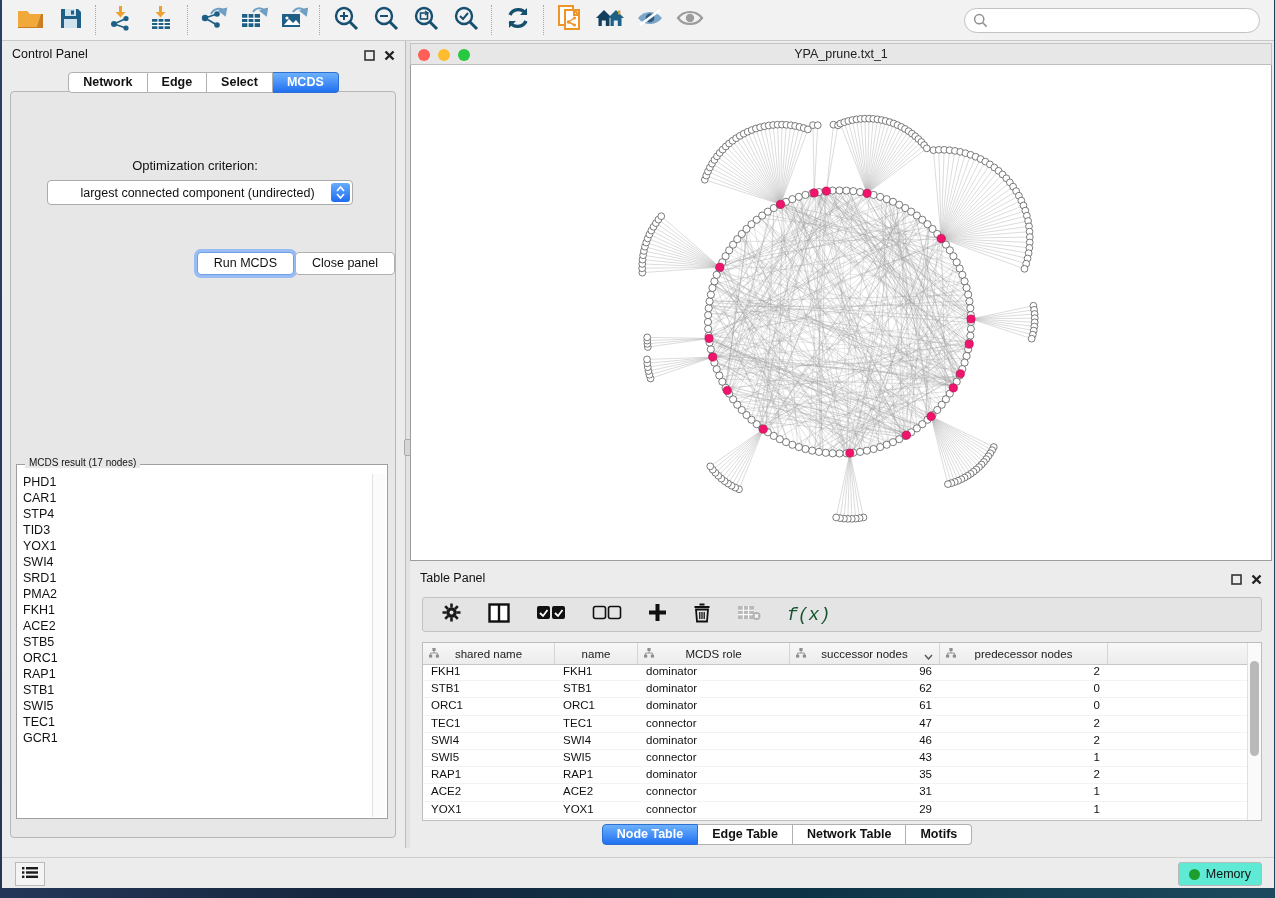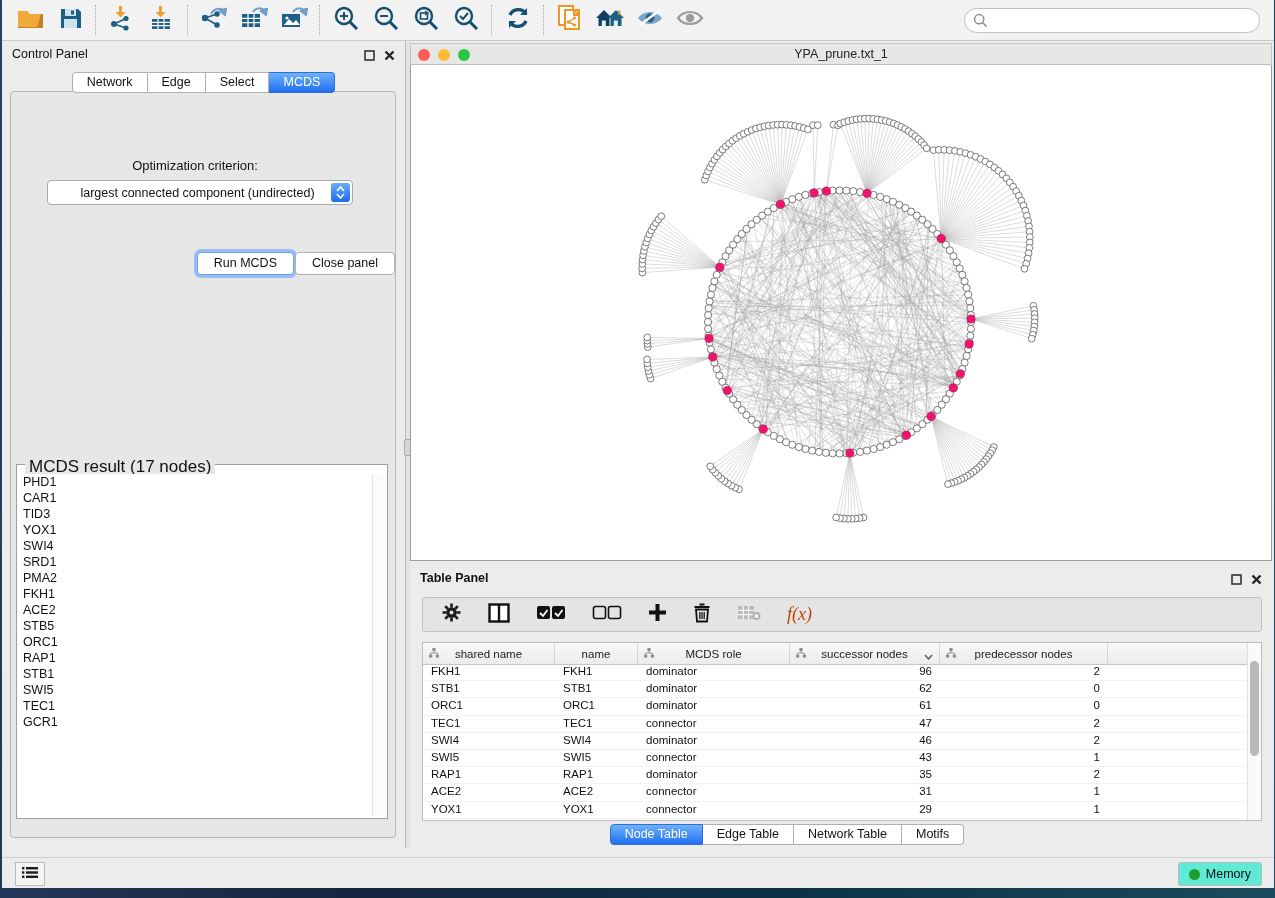--- a/index.html
+++ b/index.html
@@ -19,36 +19,36 @@
   .search-ic{position:absolute;left:9px;top:5px;}
 
   
   .cpanel{position:absolute;left:0;top:41px;width:403px;bottom:40px;background:#ececec;}
   .panel-head{position:absolute;left:10px;top:6px;right:10px;height:18px;font-size:12.5px;color:#111;}
   .panel-icons{position:absolute;right:10px;top:6px;display:flex;gap:9px;align-items:center;}
   .cp-body{position:absolute;left:8px;right:9px;top:50px;bottom:10px;background:#e7e7e7;
            border:1px solid #b6b6b6;border-radius:4px;}
   .seg-tabs{position:absolute;left:0;right:0;top:31px;display:flex;justify-content:center;z-index:5;}
   .seg-tab{height:19px;line-height:19px;padding:0 14px;font-size:12.5px;background:#fff;color:#111;
-           border:1px solid #b0b0b0;border-left:none;cursor:default;}
+           border:1px solid #b0b0b0;border-left:none;cursor:default;font-weight:bold;}
   .seg-tab:first-child{border-left:1px solid #b0b0b0;border-radius:4px 0 0 4px;}
   .seg-tab:last-child{border-radius:0 4px 4px 0;}
   .seg-tab.sel{background:linear-gradient(#6db1fc,#2070f2);color:#fff;border-color:#2f6fd2;}
   .opt-label{position:absolute;left:0;right:16px;top:66px;text-align:center;font-size:13px;color:#111;}
   .dropdown{position:absolute;left:36px;right:42px;top:88px;height:23px;background:#fff;border:1px solid #ababab;
            border-radius:4px;display:flex;align-items:center;}
   .dropdown .dd-text{flex:1;text-align:center;font-size:12.5px;color:#111;padding-left:16px;white-space:nowrap;overflow:hidden;}
   .dd-btn{width:19px;height:19px;margin-right:2px;border-radius:3px;background:linear-gradient(#67acfb,#1f6cf0);
           display:flex;flex-direction:column;align-items:center;justify-content:center;gap:1px;flex:0 0 auto;}
   .btn-row{position:absolute;left:0;right:0;top:122px;display:flex;justify-content:flex-end;gap:1px;margin-top:38px;}
   .mac-btn{height:21px;line-height:21px;padding:0 16px;background:#fff;border:1px solid #b0b0b0;border-radius:4px;
            font-size:12.5px;color:#111;}
   .mac-btn.focus{box-shadow:0 0 0 3px rgba(110,165,250,.65);border-color:#6ea0e8;}
   .group{position:absolute;left:5px;right:7px;top:372px;bottom:18px;border:1px solid #9f9f9f;background:#fff;}
-  .group-legend{position:absolute;left:8px;top:-8px;background:#e7e7e7;padding:0 4px;font-size:17px;color:#111;}
+  .group-legend{position:absolute;left:8px;top:-8px;background:#e7e7e7;padding:0 4px;font-size:10px;color:#111;}
   .mcds-list{position:absolute;left:1px;top:9px;right:14px;bottom:1px;overflow:hidden;background:#fff;
            font-size:12.5px;color:#111;}
   .list-item{height:16px;line-height:16px;padding-left:5px;}
   .list-scroll{position:absolute;right:1px;top:9px;width:13px;bottom:1px;background:#fbfbfb;border-left:1px solid #e2e2e2;}
 
   
   .vsplit{position:absolute;left:403px;top:41px;width:5px;bottom:40px;background:#e3e3e3;border-left:1px solid #bdbdbd;}
   .vsplit .grip{position:absolute;left:-2px;top:398px;width:8px;height:15px;background:#d6d6d6;border:1px solid #aaa;border-radius:2px;}
 
   
@@ -59,21 +59,21 @@
   .traffic{position:absolute;left:7px;top:5px;display:flex;gap:8px;}
   .tl{width:12px;height:12px;border-radius:50%;}
   .net-title{position:absolute;left:0;right:0;top:3px;text-align:center;font-size:12.5px;color:#222;}
   .net-canvas{position:absolute;left:0;right:0;top:22px;bottom:0;background:#fff;border:1px solid #9d9d9d;border-top:none;box-sizing:border-box;}
   .net-canvas svg{display:block;width:100%;height:100%;}
 
   
   .tpanel{position:absolute;left:0;right:0;top:522px;bottom:0;background:#ececec;}
   .tp-toolbar{position:absolute;left:12px;right:12px;top:34px;height:35px;background:#e4e4e4;border:1px solid #c2c2c2;
            border-radius:3px;display:flex;align-items:center;gap:26px;padding-left:18px;box-sizing:border-box;}
-  .fx{font-family:Liberation Serif, serif;font-style:italic;font-size:18px;color:#c2410c;}
+  .fx{font-family:Liberation Mono, monospace;font-style:italic;font-size:18px;color:#14532d;}
   .tbl{position:absolute;left:12px;right:12px;top:79px;bottom:27px;background:#fff;border:1px solid #bdbdbd;overflow:hidden;}
   .thead{position:absolute;left:0;right:13px;top:0;height:21px;background:linear-gradient(#f8f8f8,#ececec);
            border-bottom:1px solid #c6c6c6;display:flex;}
   .th{position:relative;display:flex;align-items:center;justify-content:center;font-size:11.5px;color:#1a1a1a;
            border-right:1px solid #d5d5d5;box-sizing:border-box;flex:0 0 auto;}
   .th .tree-ic{position:absolute;left:6px;top:5px;}
   .th .sort-ic{position:absolute;right:6px;top:7px;}
   .th.filler{flex:1 1 auto;border-right:none;}
   .tbody{position:absolute;left:0;right:13px;top:21px;bottom:0;}
   .tr{display:flex;height:16.2px;border-bottom:1px solid #f3f3f3;}
@@ -295,20 +295,21 @@
       </div>
       <div class="btn-row">
         <div class="mac-btn focus">Run MCDS</div>
         <div class="mac-btn">Close panel</div>
       </div>
       <div class="group">
         <span class="group-legend">MCDS result (17 nodes)</span>
         <div class="mcds-list" id="mcds-list">
             <div class="list-item">PHD1</div>
             <div class="list-item">CAR1</div>
+            <div class="list-item">STP4</div>
             <div class="list-item">TID3</div>
             <div class="list-item">YOX1</div>
             <div class="list-item">SWI4</div>
             <div class="list-item">SRD1</div>
             <div class="list-item">PMA2</div>
             <div class="list-item">FKH1</div>
             <div class="list-item">ACE2</div>
             <div class="list-item">STB5</div>
             <div class="list-item">ORC1</div>
             <div class="list-item">RAP1</div>
@@ -1128,21 +1129,21 @@
             <circle cx="440.35660063607554" cy="388.5930880527729" r="4.1" fill="#f0156c" stroke="#b8094e" stroke-width="0.6"></circle>
             <circle cx="353.53488525076637" cy="364.59686903616915" r="4.1" fill="#f0156c" stroke="#b8094e" stroke-width="0.6"></circle>
             <circle cx="317.33129475965677" cy="325.7732714029561" r="4.1" fill="#f0156c" stroke="#b8094e" stroke-width="0.6"></circle>
             <circle cx="302.8007801764618" cy="292.27546564232995" r="4.1" fill="#f0156c" stroke="#b8094e" stroke-width="0.6"></circle>
             <circle cx="299.0408594264889" cy="273.54398683048817" r="4.1" fill="#f0156c" stroke="#b8094e" stroke-width="0.6"></circle>
           </svg>
       </div>
     </div>
 
     <div class="tpanel">
-      <div class="panel-head" style="top:8px;font-weight:bold;">Table Panel</div>
+      <div class="panel-head" style="top:8px;">Table Panel</div>
       <div class="panel-icons" style="top:8px;right:12px;">
         <span><svg width="11" height="11" viewBox="0 0 11 11">
               <rect x="1" y="1" width="9" height="9" fill="none" stroke="#333" stroke-width="1.6"></rect>
             </svg></span>
         <span><svg width="11" height="11" viewBox="0 0 11 11">
               <path d="M1.5 1.5 L9.5 9.5 M9.5 1.5 L1.5 9.5" stroke="#222" stroke-width="2.4"></path>
             </svg></span>
       </div>
       <div class="tp-toolbar">
         <span><svg width="21" height="21" viewBox="0 0 21 21">

